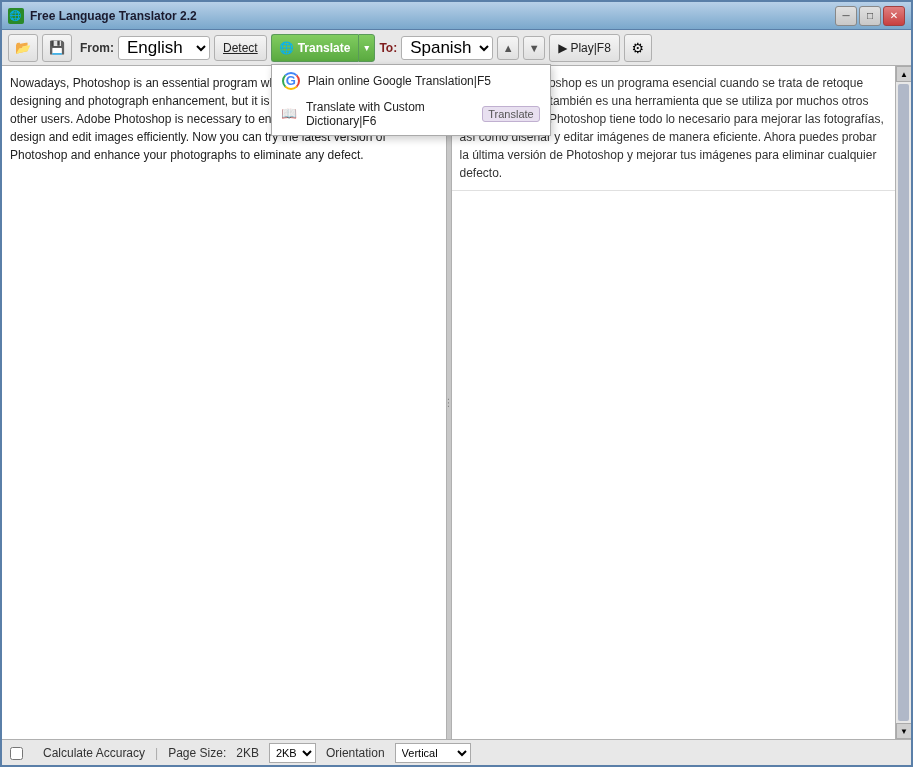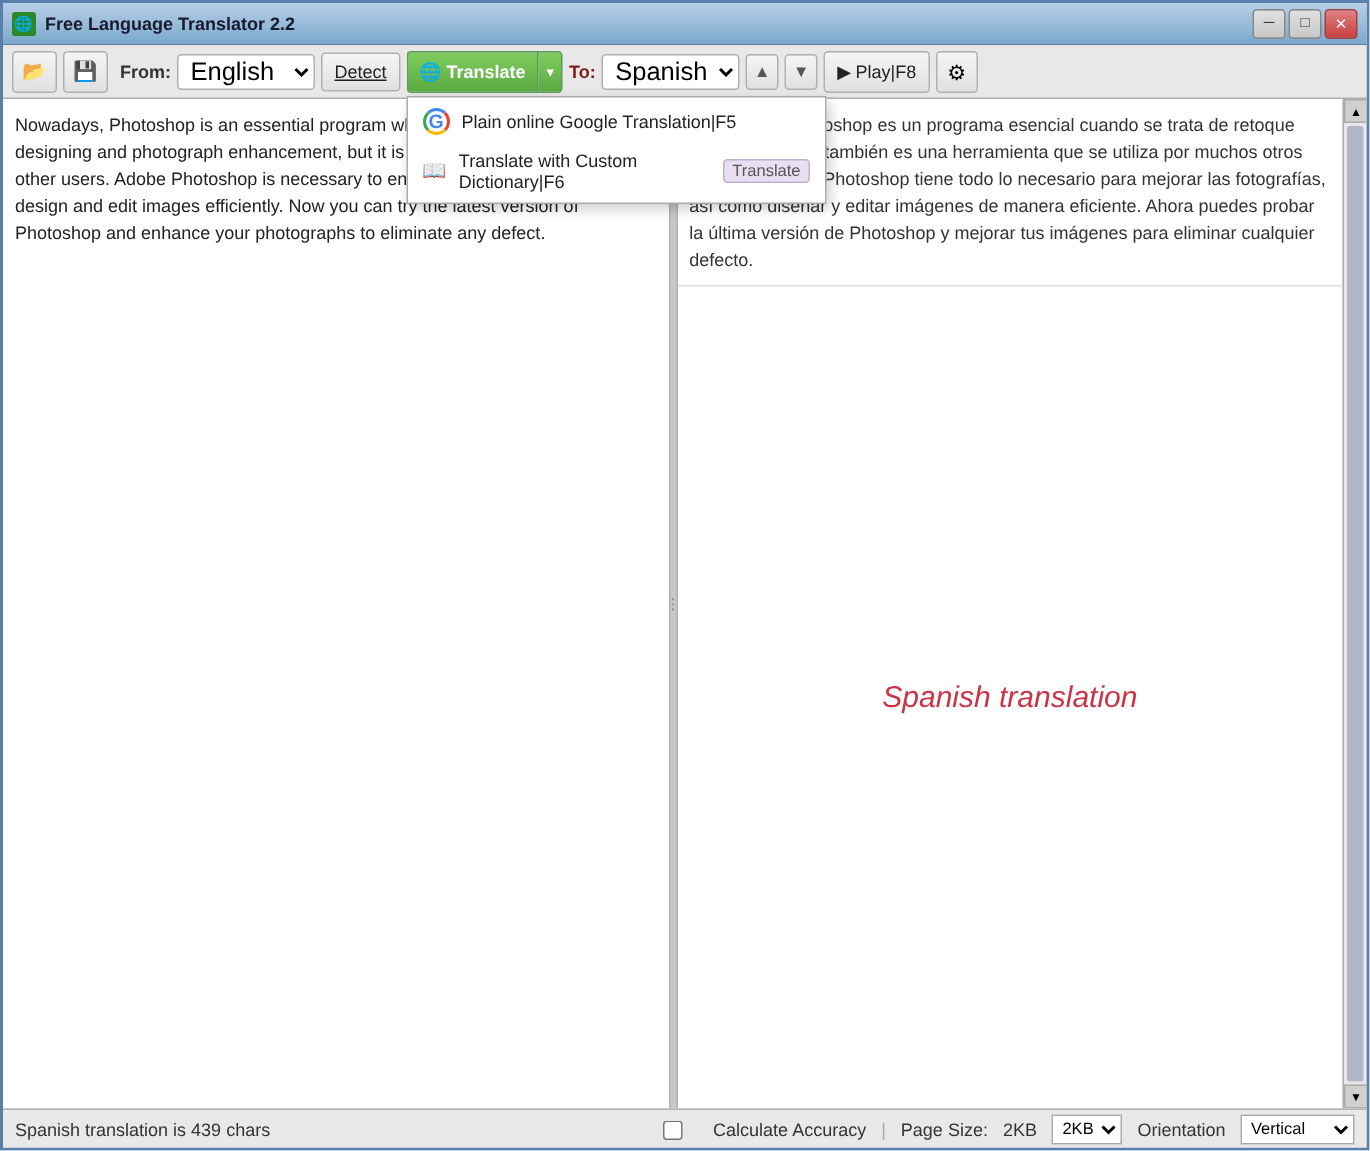--- a/index.html
+++ b/index.html
@@ -483,33 +483,31 @@
   <div class="main-content">
 
     <div class="text-panel">
       <textarea class="text-area" style="">Nowadays, Photoshop is an essential program when it comes to graphic designing and photograph enhancement, but it is a tool that is used by many other users. Adobe Photoshop is necessary to enhance photographs, as well as design and edit images efficiently. Now you can try the latest version of Photoshop and enhance your photographs to eliminate any defect.</textarea>
     </div>
 
     <div class="divider-v">⋮</div>
 
     <div class="right-panel">
       <div class="right-text-top">Hoy en día, Photoshop es un programa esencial cuando se trata de retoque fotográfico, pero también es una herramienta que se utiliza por muchos otros usuarios. Adobe Photoshop tiene todo lo necesario para mejorar las fotografías, así como diseñar y editar imágenes de manera eficiente. Ahora puedes probar la última versión de Photoshop y mejorar tus imágenes para eliminar cualquier defecto.</div>
-      <div class="right-text-placeholder">Spanish translation</div>
     </div>
 
     <div class="scrollbar-area">
       <div class="scroll-btn">▲</div>
       <div class="scroll-thumb"></div>
       <div class="scroll-btn">▼</div>
     </div>
 
   </div>
 
   <div class="status-bar">
-    <span class="status-text">Spanish translation is 439 chars</span>
 
     <div class="checkbox-group">
       <input type="checkbox" class="status-checkbox" style="">
       <label>Calculate Accuracy</label>
     </div>
 
     <span class="separator">|</span>
 
     <span>Page Size:</span>
     <span>2KB</span>

